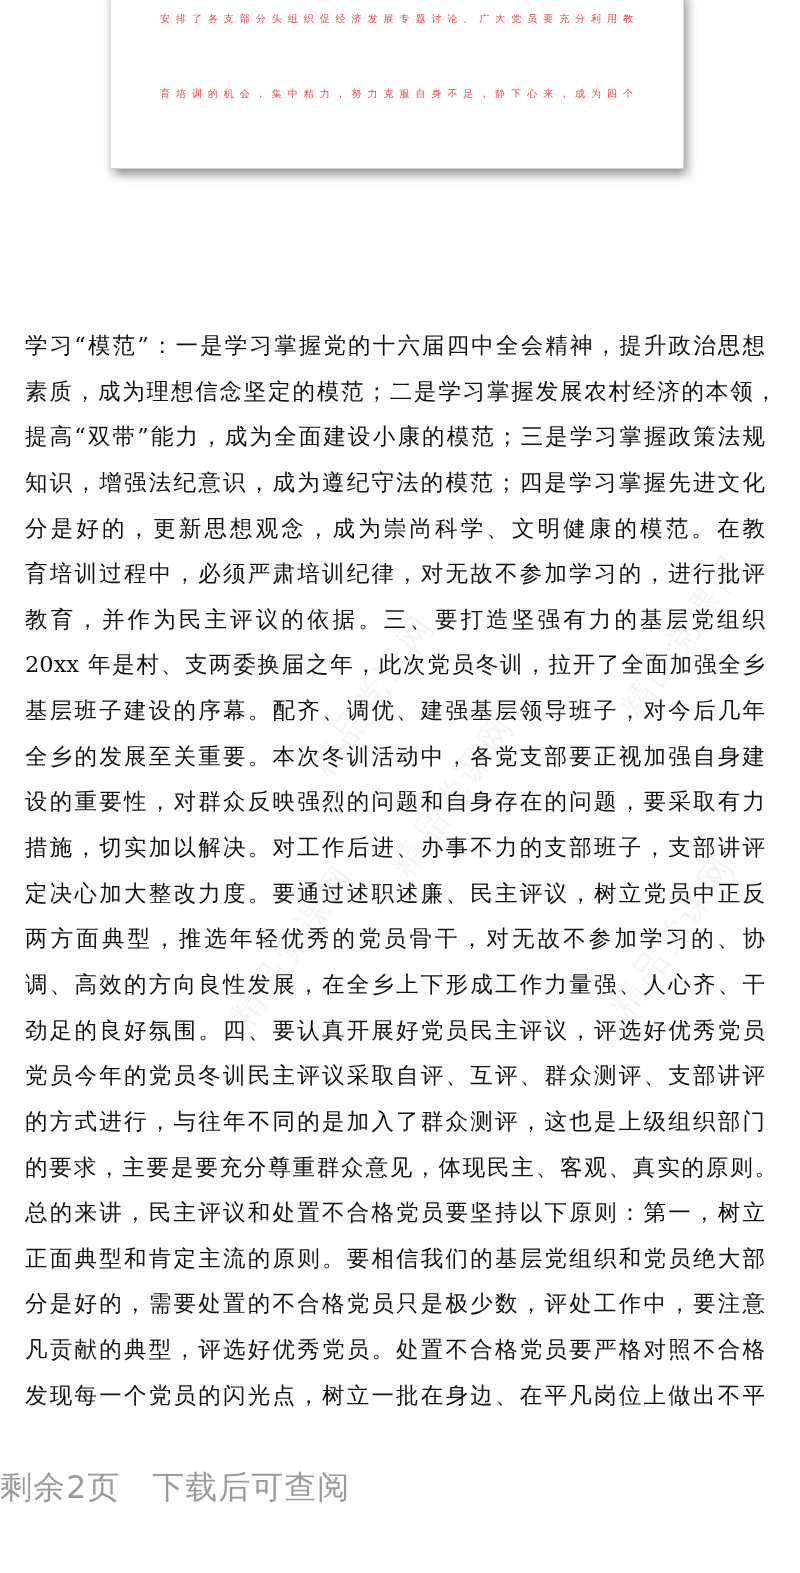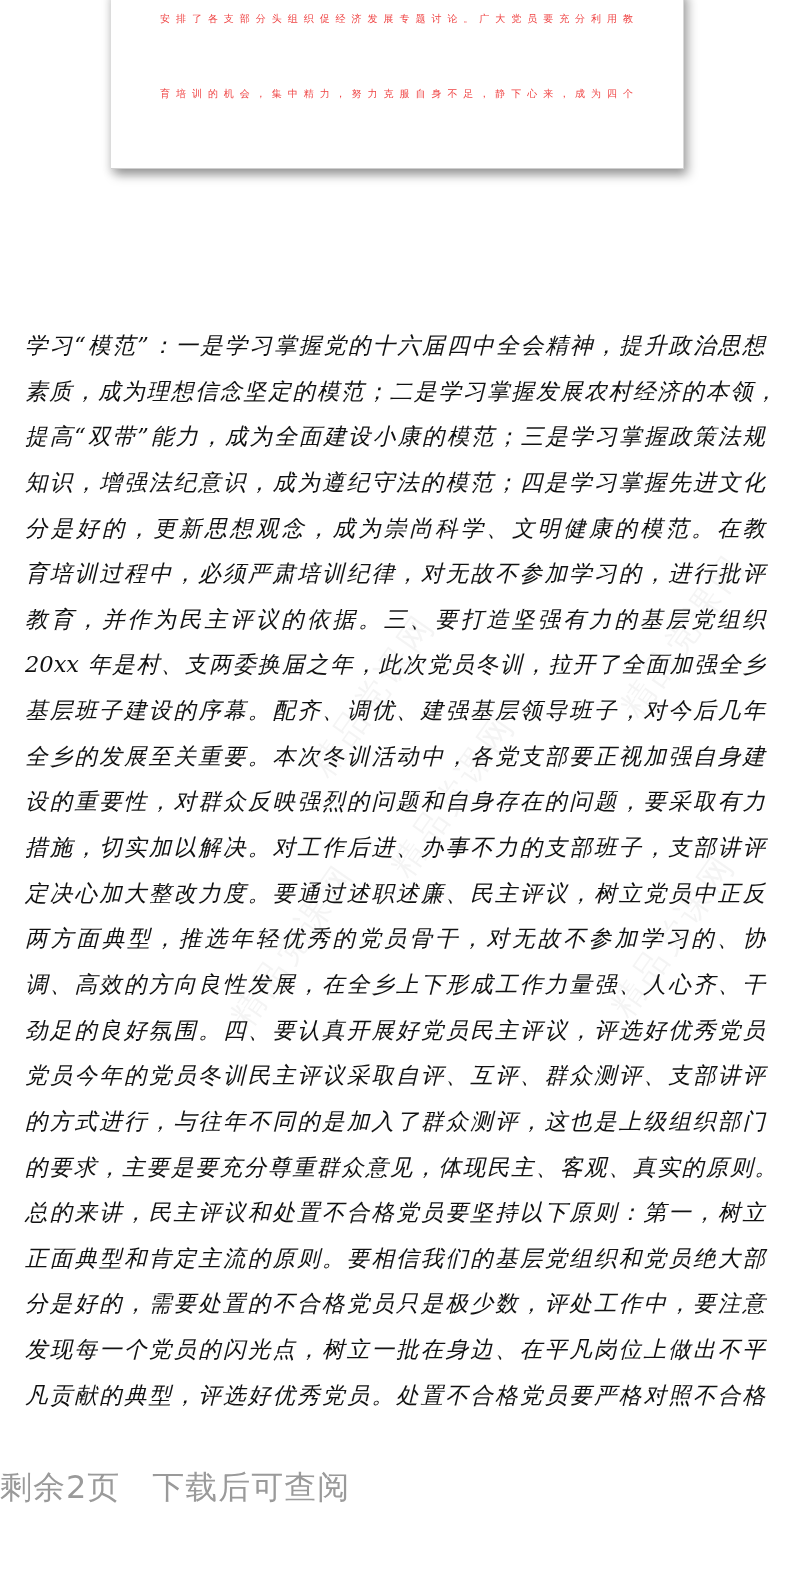--- a/index.html
+++ b/index.html
@@ -46,21 +46,20 @@
       width: 745px;
     }
     .line {
       height: 45.65px;
       line-height: 34px;
       font-size: 22.5px;
       white-space: nowrap;
       text-align: justify;
       text-align-last: justify;
       color: #111111;
-      font-style: italic;
     }
     .line.wide { width: 752px; }
     .line.narrow { width: 740px; }
     
     .watermark {
       position: absolute;
       font-family: "DejaVu Sans", "Liberation Sans", sans-serif;
       font-size: 34px;
       color: rgba(0,0,0,0.045);
       transform: rotate(-55deg);
@@ -113,19 +112,19 @@
   <div class="line narrow">定决心加大整改力度。要通过述职述廉、民主评议，树立党员中正反</div>
   <div class="line narrow">两方面典型，推选年轻优秀的党员骨干，对无故不参加学习的、协</div>
   <div class="line narrow">调、高效的方向良性发展，在全乡上下形成工作力量强、人心齐、干</div>
   <div class="line narrow">劲足的良好氛围。四、要认真开展好党员民主评议，评选好优秀党员</div>
   <div class="line narrow">党员今年的党员冬训民主评议采取自评、互评、群众测评、支部讲评</div>
   <div class="line narrow">的方式进行，与往年不同的是加入了群众测评，这也是上级组织部门</div>
   <div class="line wide">的要求，主要是要充分尊重群众意见，体现民主、客观、真实的原则。</div>
   <div class="line narrow">总的来讲，民主评议和处置不合格党员要坚持以下原则：第一，树立</div>
   <div class="line narrow">正面典型和肯定主流的原则。要相信我们的基层党组织和党员绝大部</div>
   <div class="line narrow">分是好的，需要处置的不合格党员只是极少数，评处工作中，要注意</div>
+  <div class="line narrow">凡贡献的典型，评选好优秀党员。处置不合格党员要严格对照不合格</div>
   <div class="line narrow">发现每一个党员的闪光点，树立一批在身边、在平凡岗位上做出不平</div>
-  <div class="line narrow">凡贡献的典型，评选好优秀党员。处置不合格党员要严格对照不合格</div>
 </div>
 
 <div class="remaining">
   <span>剩余2页</span><span class="gap"></span><span>下载后可查阅</span>
 </div>
 
 </body></html>

